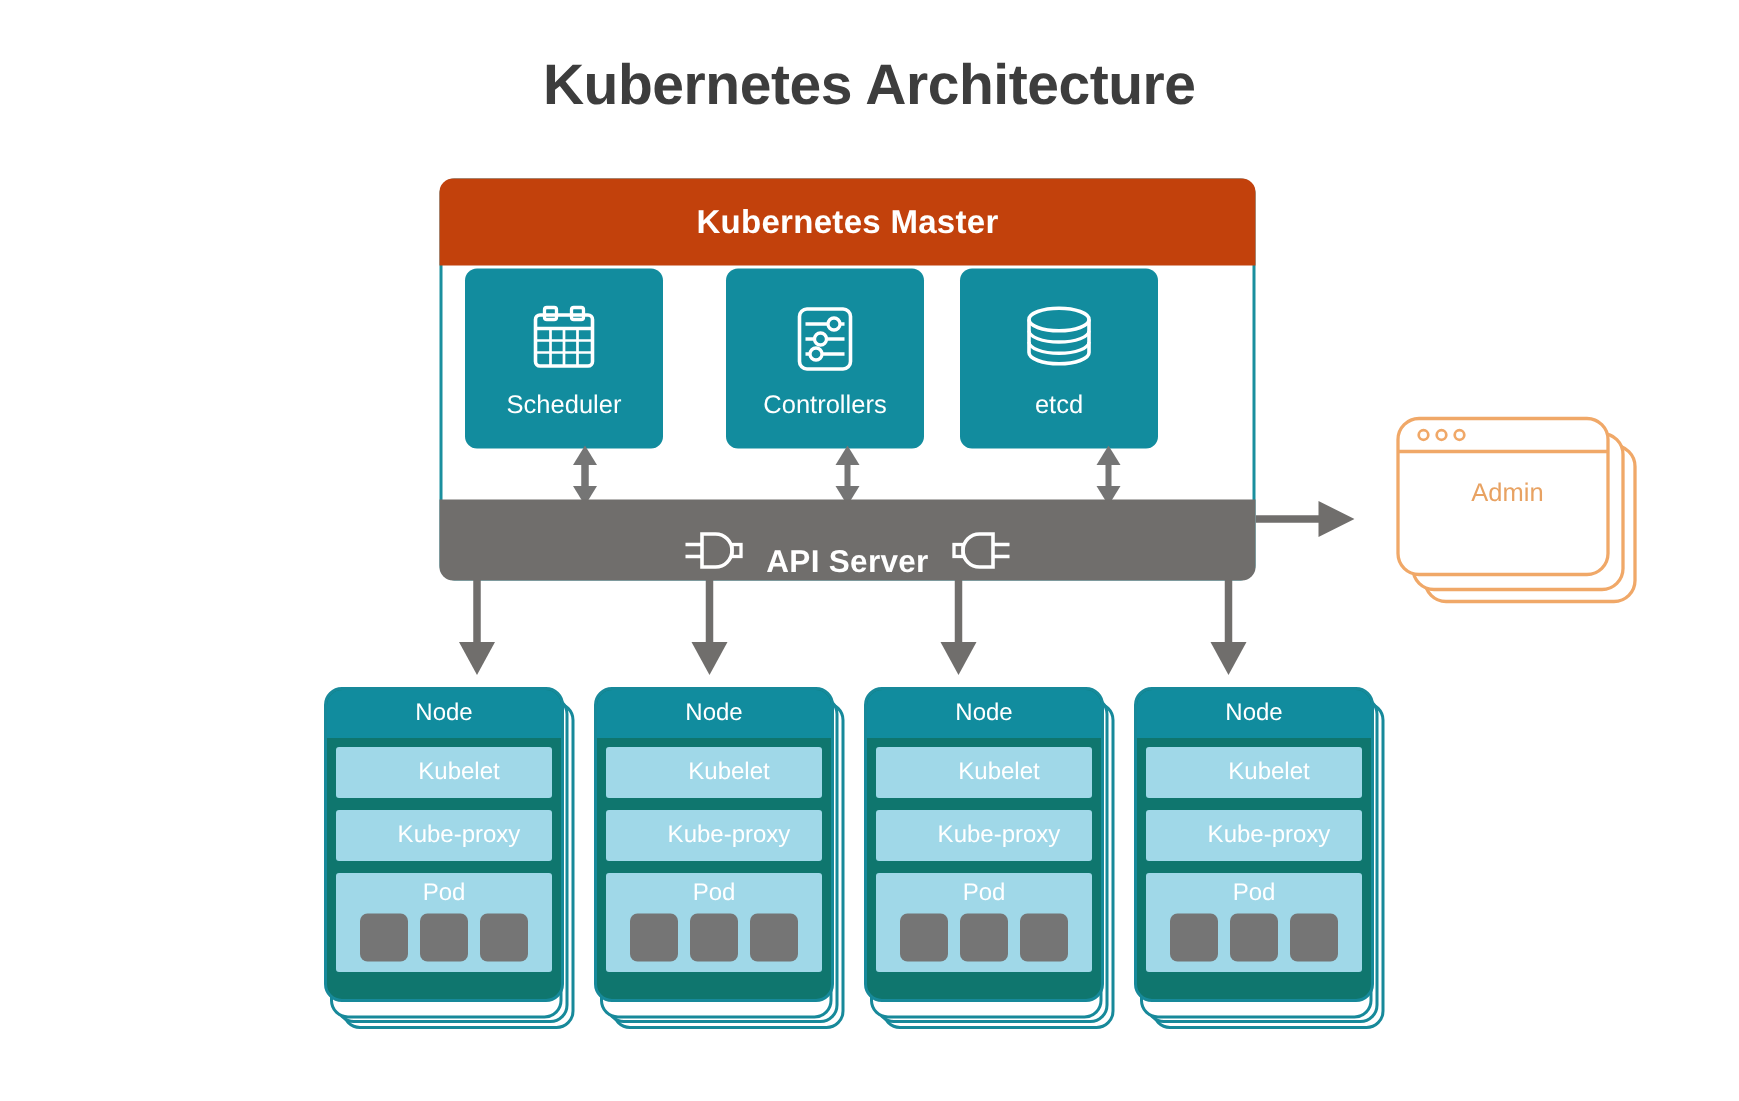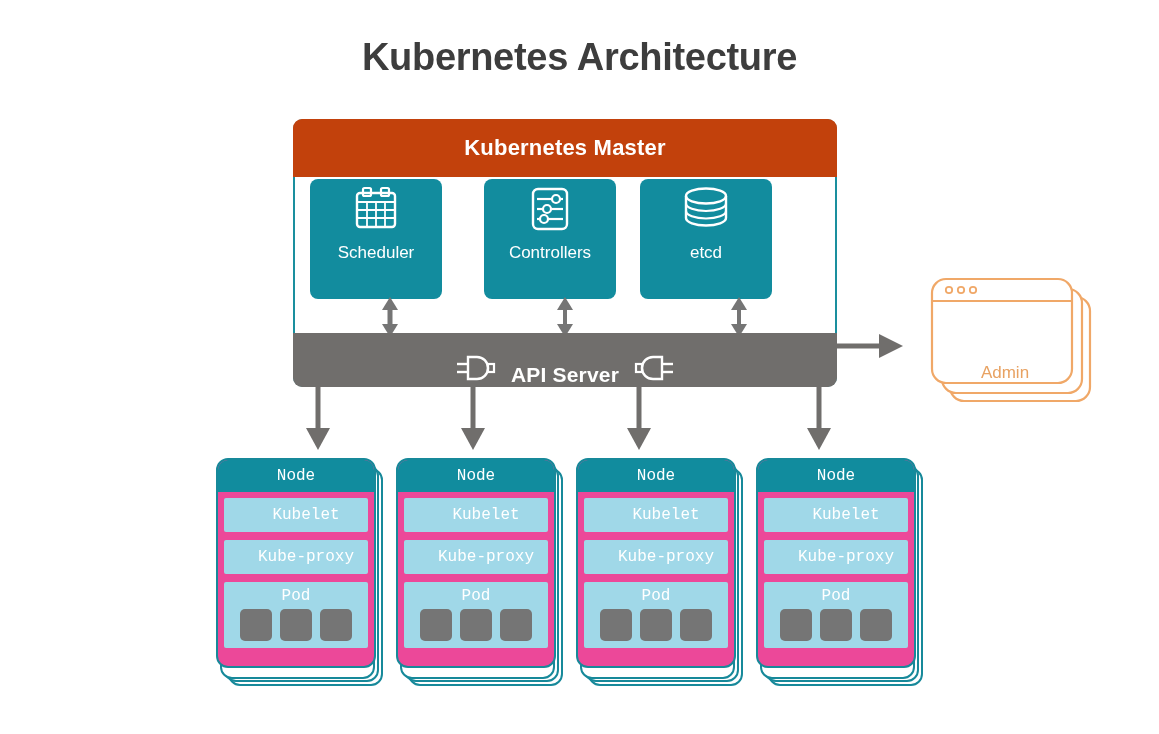--- a/index.html
+++ b/index.html
@@ -40,20 +40,21 @@
   }
 
   
   .comp {
     position: absolute; top: 60px;
     width: 132px; height: 120px;
     background: #128c9e;
     border-radius: 8px;
     display: flex; flex-direction: column;
     align-items: center; justify-content: flex-start;
+    padding-top: 17px;
   }
   .comp.c1 { left: 17px; }
   .comp.c2 { left: 191px; align-items: center; }
   .comp.c3 { left: 347px; }
   .comp-icon { height: 60px; display: flex; align-items: center; justify-content: center; }
   .comp-label {
     color: #ffffff; font-size: 17px; margin-top: 4px;
   }
 
   
@@ -74,42 +75,41 @@
   .arrow { position: absolute; }
 
   
   .admin {
     position: absolute; left: 930px; top: 277px;
     width: 172px; height: 130px;
   }
   .admin-label {
     position: absolute; left: 0; top: 40px; width: 150px;
     text-align: center;
-    color: #e8a262; font-size: 17px; line-height: 24px; margin-top: 44px;
+    color: #e8a262; font-size: 17px; line-height: 24px;
   }
 
   
   .node { position: absolute; width: 155px; height: 228px; }
   .node-stack {
     position: absolute; left: 12px; top: 10px;
     width: 155px; height: 218px;
     border: 2px solid #17899a;
     border-radius: 12px;
     background: #ffffff;
   }
   .node-stack.s2 { left: 8px; top: 6px; }
   .node-stack.s3 { left: 4px; top: 3px; }
   .node-card {
     position: absolute; left: 0; top: 0;
     width: 160px; height: 210px;
     border: 2px solid #17899a;
     border-radius: 12px;
-    background: #ec4899;
+    background: #0f766e;
     overflow: hidden;
-    font-family: Liberation Mono, monospace;
   }
   .node-title {
     height: 32px; background: #118c9e;
     color: #ffffff; font-size: 16px;
     display: flex; align-items: center; justify-content: center;
   }
   .node-inner { padding: 6px 6px 6px 6px; }
   .band {
     background: #a0d8e8; border-radius: 2px;
     color: #ffffff; font-size: 16px;

